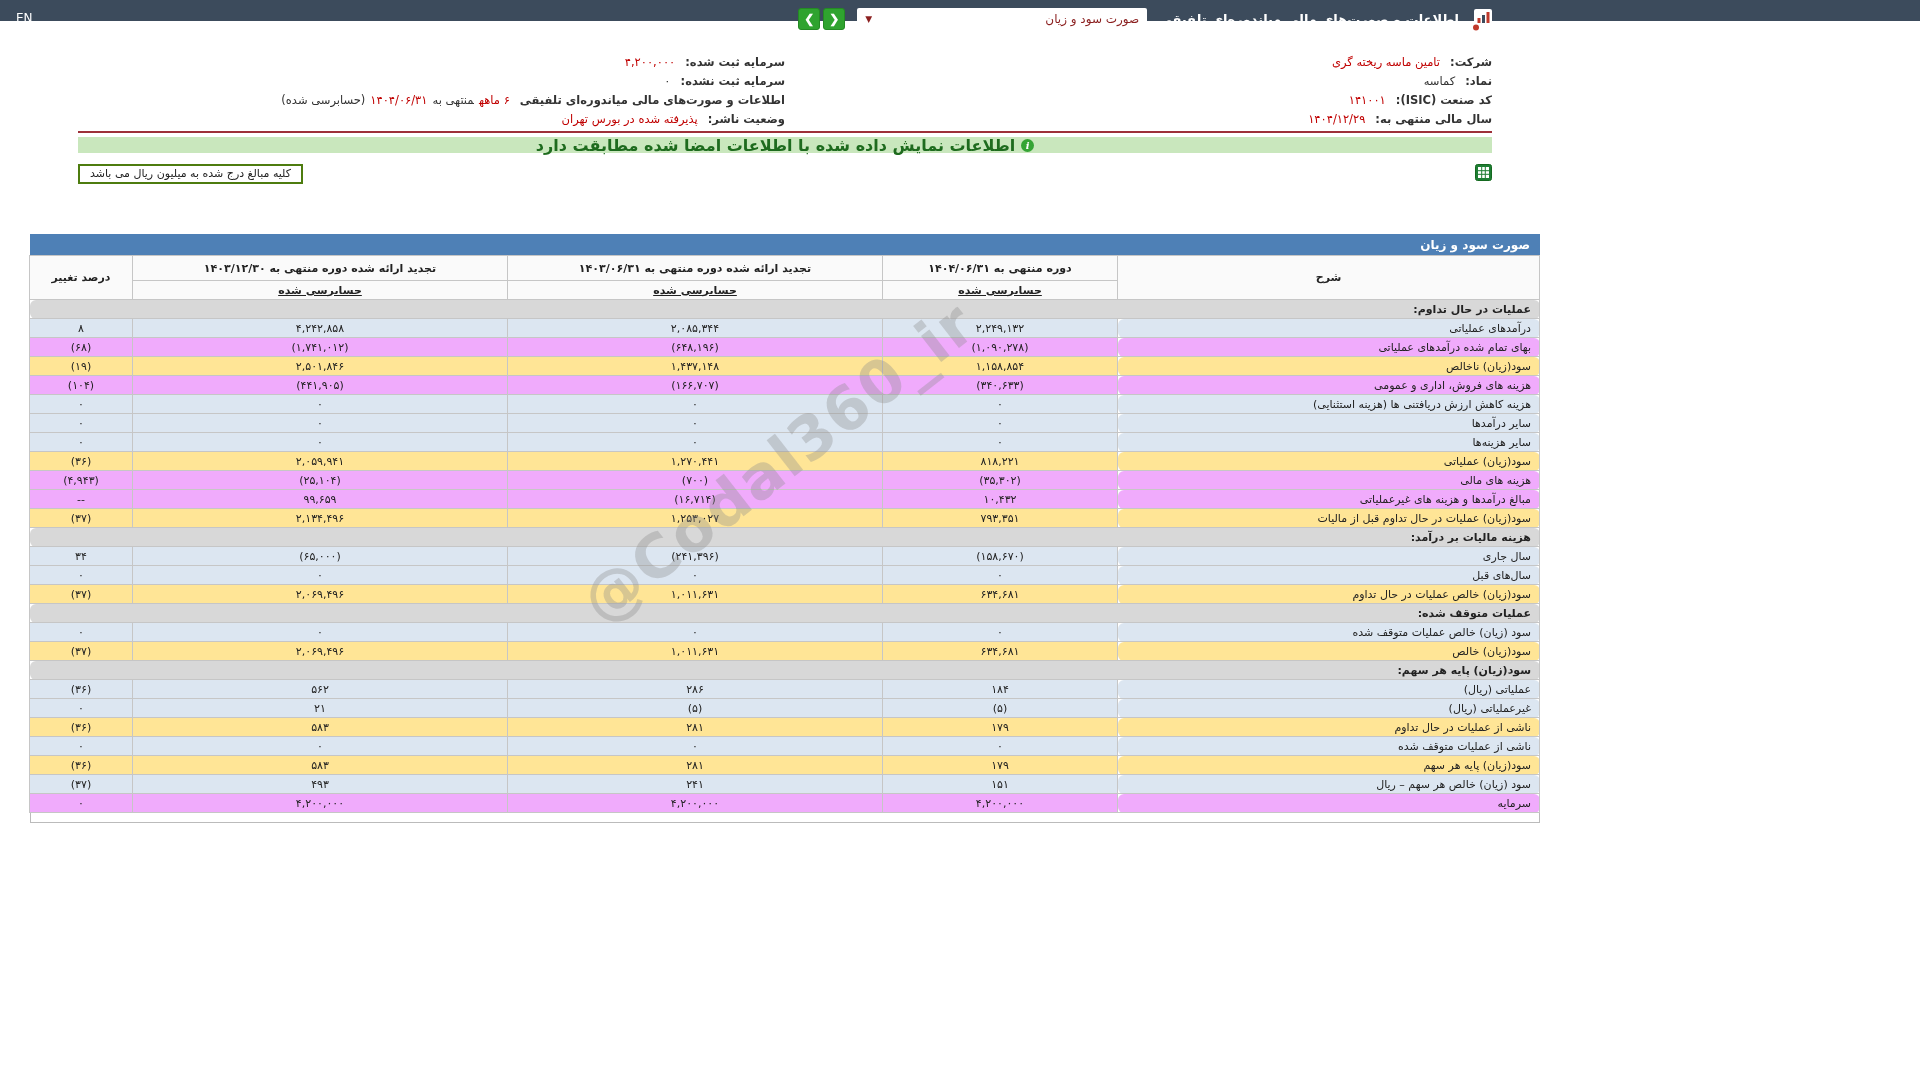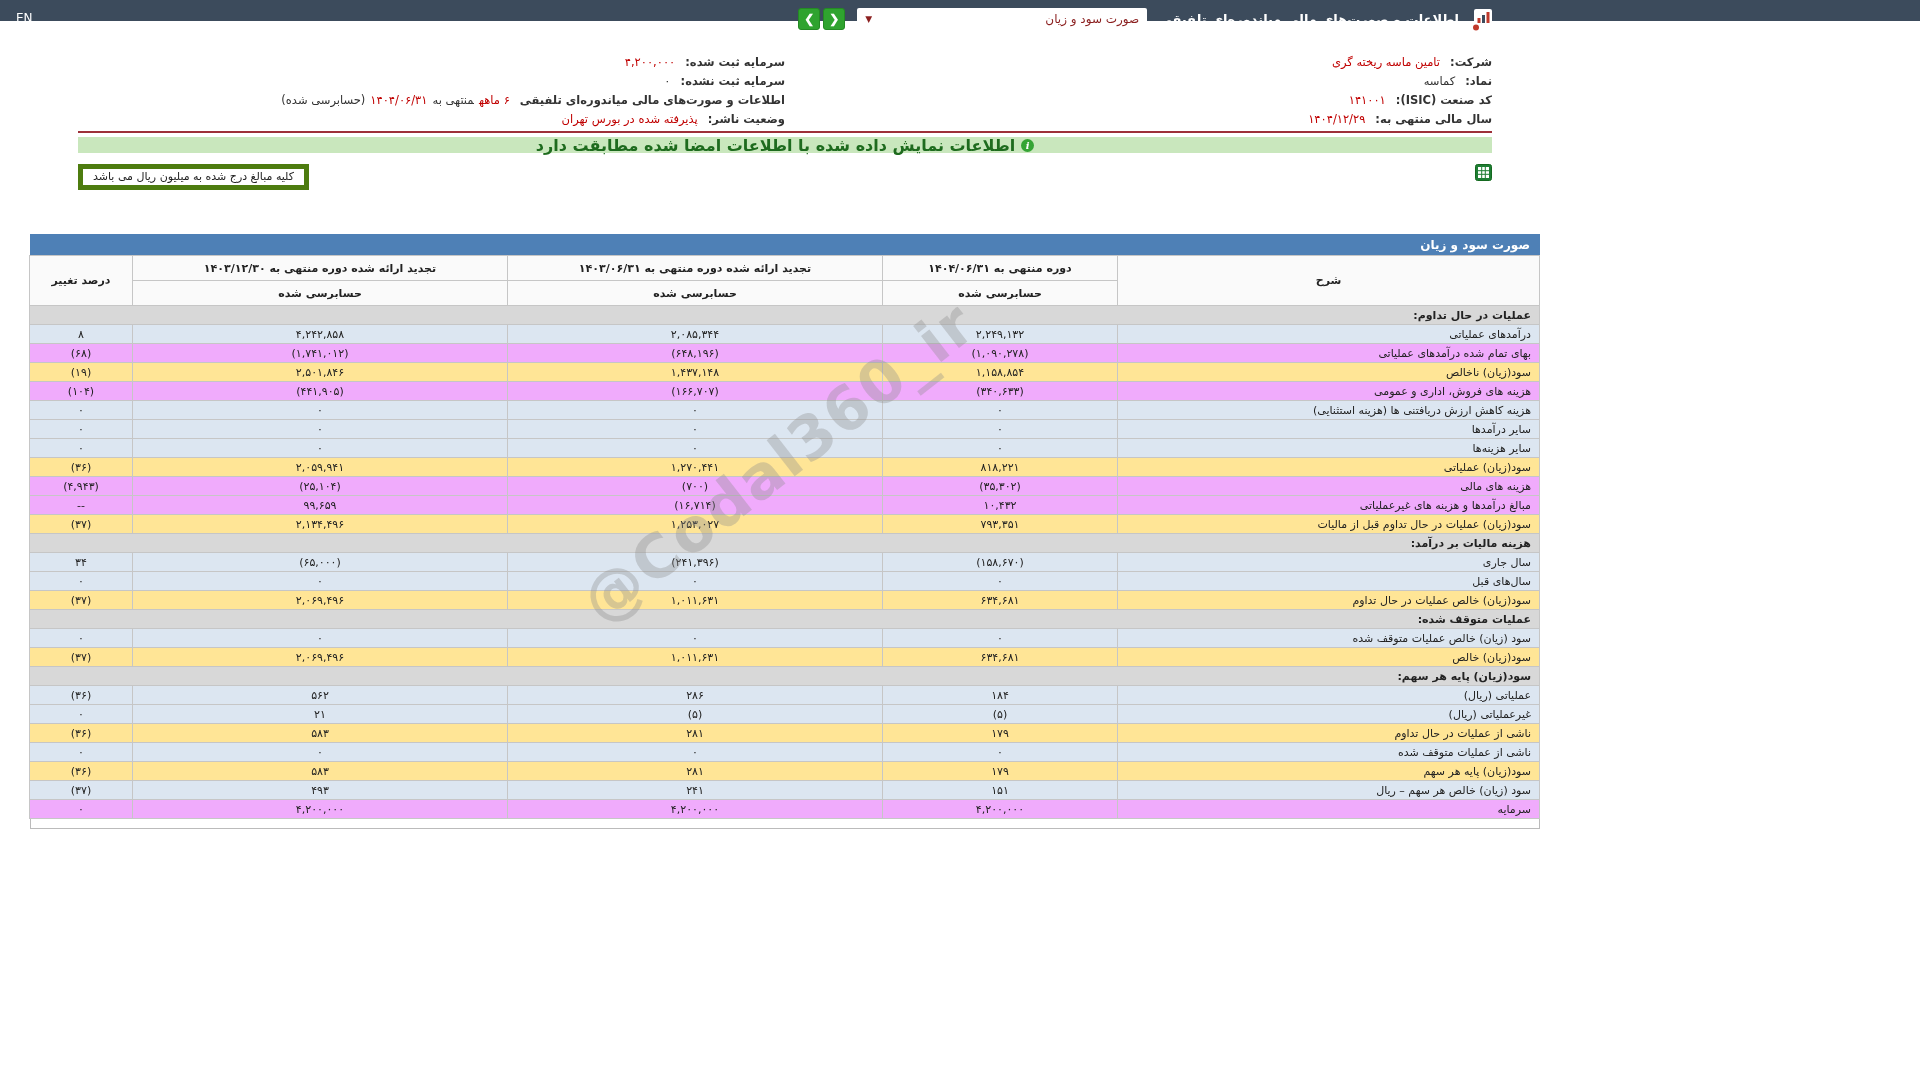--- a/index.html
+++ b/index.html
@@ -48,36 +48,36 @@
 
   .banner { margin: 4px 48px 0 48px; height: 16px; background: #c9e7bd; display: flex; align-items: center; justify-content: center; gap: 6px; }
   .banner-text { color: #1e6b1e; font-size: 16px; font-weight: bold; }
   .info-icon {
     width: 13px; height: 13px; border-radius: 50%; background: #35a435; color: #fff;
     font-size: 10px; font-weight: bold; font-style: italic;
     display: flex; align-items: center; justify-content: center; font-family: "DejaVu Serif", serif;
   }
 
   .note-row { margin: 11px 48px 0 48px; display: flex; justify-content: space-between; align-items: flex-start; height: 18px; }
-  .note-box { border: 5px solid #4d7c0f; background: #fff; padding: 1px 10px 2px 10px; font-size: 11px; color: #222; }
+  .note-box { border: 2px solid #4d7c0f; background: #fff; padding: 1px 10px 2px 10px; font-size: 11px; color: #222; }
   .excel-icon { cursor: pointer; display: inline-flex; }
 
   
   .table-section { margin-top: 52px; }
   .table-title {
     height: 21px; background: #4e80b6; color: #fff; font-weight: bold; font-size: 12px;
     display: flex; align-items: center; padding-right: 10px;
   }
   table.fin { width: 1510px; border-collapse: collapse; table-layout: fixed; }
   table.fin th, table.fin td { border: 1px solid #c6c6c6; overflow: hidden; white-space: nowrap; }
   table.fin thead th { background: #fafafa; color: #222; font-size: 11px; font-weight: bold; text-align: center; }
   table.fin thead tr.hdr1 th { height: 25px; }
-  table.fin thead tr.hdr2 th { height: 25px; }
+  table.fin thead tr.hdr2 th { height: 19px; text-decoration: underline; }
   table.fin td { height: 19px; font-size: 11px; color: #222; text-align: center; padding: 0 4px; background: #fff; }
-  table.fin td.desc { text-align: right; padding-right: 8px; }
+  table.fin td.desc { text-align: right; padding-right: 8px; border-radius: 6px; }
   table.fin td.num { direction: ltr; }
   tr.row-blue td { background: #dce6f1; }
   tr.row-yellow td { background: #ffe596; }
   tr.row-white td { background: #f0abfc; }
   tr.row-section td { background: #d8d8d8; font-weight: bold; }
   .neg { color: #cc0000; }
 
   .footer-bar {
     margin-top: 16px; height: 26px; background: #3c4b5c; color: #fff;
     display: flex; align-items: center; padding-right: 10px; font-size: 12px; font-weight: bold;

